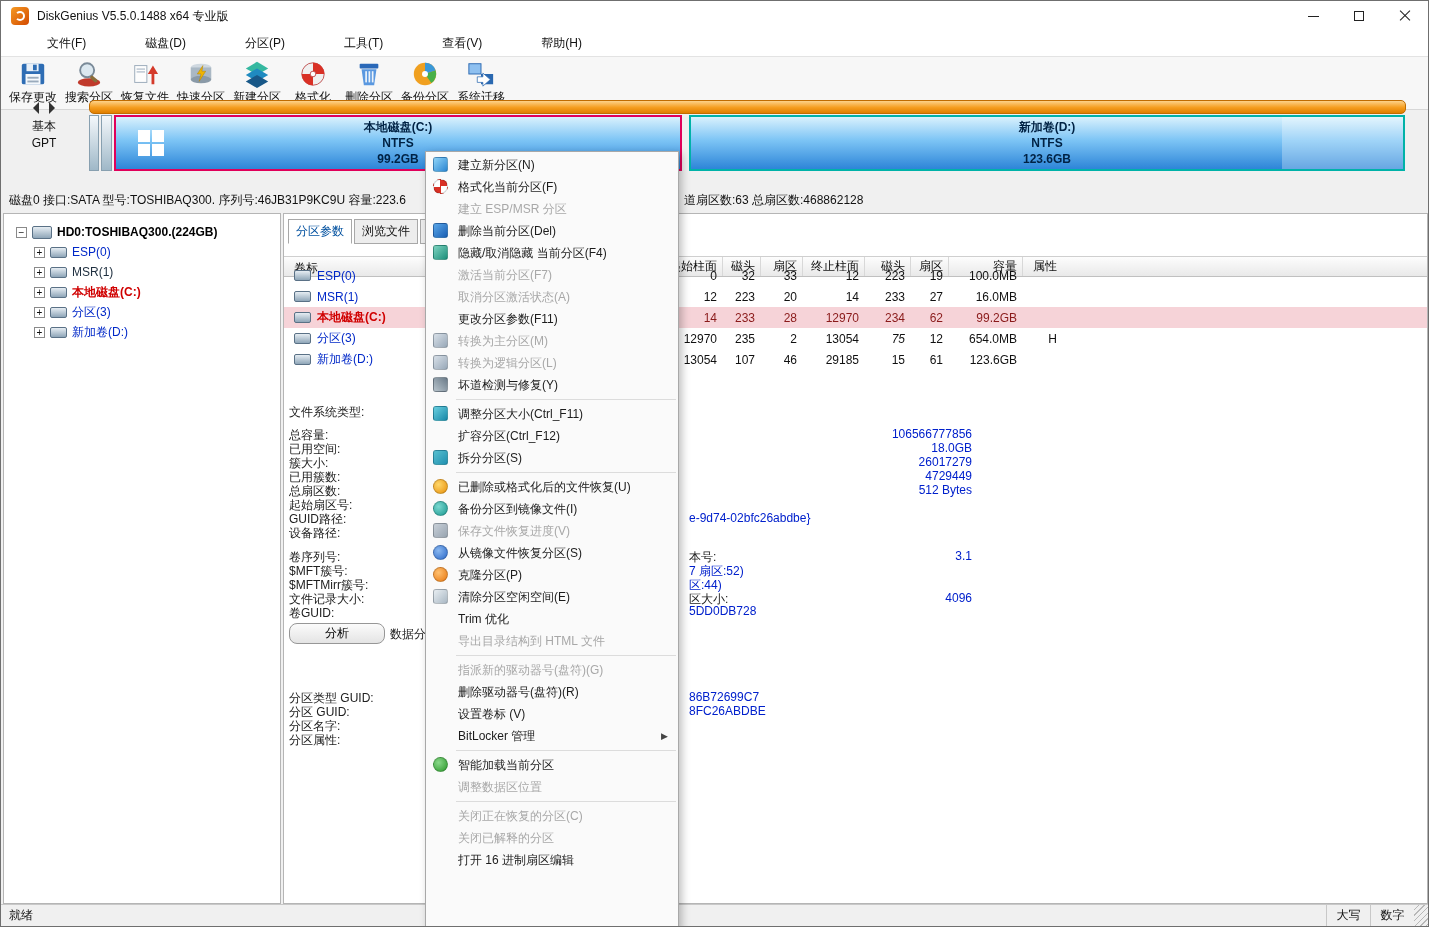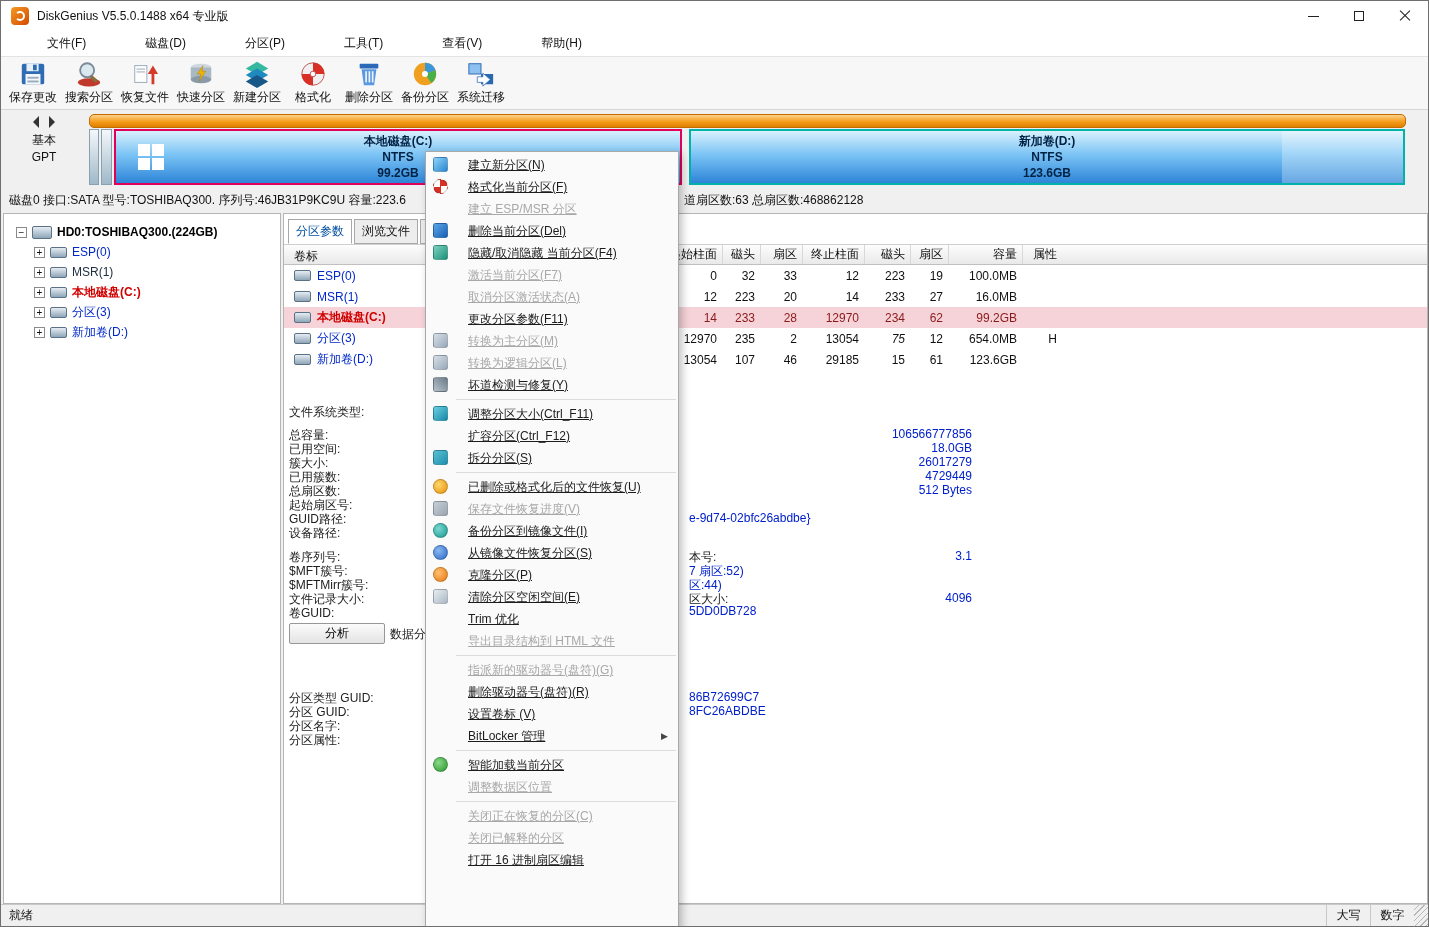--- a/index.html
+++ b/index.html
@@ -23,21 +23,21 @@
   .menubar{position:absolute;top:30px;left:0;right:0;height:26px;background:#fff;display:flex;align-items:center;border-bottom:1px solid #e3e3e3;}
   .menu-item{padding:0 13px;height:100%;display:flex;align-items:center;cursor:default;margin-left:33px;}
 
   
   .toolbar{position:absolute;top:56px;left:0;right:0;height:53px;background:#f7f7f7;display:flex;padding-left:4px;border-bottom:1px solid #d7d7d7;}
   .tool-btn{width:56px;height:52px;display:flex;flex-direction:column;align-items:center;justify-content:center;gap:1px;}
   .tool-btn svg{width:28px;height:28px;flex:none;}
   .tool-label{font-size:12px;white-space:nowrap;}
 
   
-  .diskview{position:absolute;top:109px;left:0;right:0;height:80px;}
+  .diskview{position:absolute;top:95px;left:0;right:0;height:80px;}
   .disk-nav{position:absolute;left:0;top:6px;width:86px;text-align:center;}
   .nav-arrows{display:flex;justify-content:center;gap:10px;margin-bottom:4px;}
   .tri-l{width:0;height:0;border:6px solid transparent;border-right-color:#333;border-left:none;}
   .tri-r{width:0;height:0;border:6px solid transparent;border-left-color:#333;border-right:none;}
   .disk-nav .lbl{line-height:17px;}
   .diskstrip{position:absolute;left:88px;width:1317px;top:4px;}
   .diskbar{height:14px;border-radius:5px;background:linear-gradient(180deg,#fdd289 0%,#f59d1e 55%,#e07f00 100%);border:1px solid #c06c00;}
   .part-row{position:relative;height:56px;margin-top:1px;}
   .mini{position:absolute;top:0;bottom:0;background:linear-gradient(180deg,#f4f8fb 0%,#9fb8c8 100%);border:1px solid #88a0b0;}
   .part{position:absolute;top:0;bottom:0;background:linear-gradient(180deg,#d9f1fd 0%,#7cc4f5 45%,#2d85d8 100%);display:flex;flex-direction:column;align-items:center;justify-content:center;color:#002244;font-weight:bold;line-height:16px;}
@@ -60,44 +60,44 @@
   .hdd{width:17px;height:11px;background:linear-gradient(#e6edf3,#8fa6b8);border:1px solid #5a7186;border-radius:2px;display:inline-block;flex:none;}
   .hdd.big{width:20px;height:13px;}
   .c-blue{color:#0028c8;} .c-red{color:#d00000;font-weight:bold;} .c-dark{color:#203040;}
   .root-label{font-weight:bold;color:#000;}
 
   
   .right-panel{position:absolute;left:282px;top:212px;right:0;bottom:22px;background:#fff;border:1px solid #b5b5b5;}
   .tabs{position:absolute;top:5px;left:4px;display:flex;}
   .tab{padding:3px 7px;border:1px solid #a8a8a8;background:#ededed;margin-right:2px;white-space:nowrap;}
   .tab.active{background:#fff;color:#00509f;border-bottom-color:#fff;}
-  .thead{position:absolute;top:30px;left:0;right:0;height:21px;background:linear-gradient(#fdfdfd,#e9e9e9);border-top:1px solid #cfcfcf;border-bottom:1px solid #c0c0c0;}
+  .thead{position:absolute;top:42px;left:0;right:0;height:21px;background:linear-gradient(#fdfdfd,#e9e9e9);border-top:1px solid #cfcfcf;border-bottom:1px solid #c0c0c0;}
   .vol-h{position:absolute;left:10px;top:3px;}
   .cols{position:absolute;left:380px;top:0;height:100%;display:flex;}
   .col{height:100%;display:flex;align-items:center;justify-content:flex-end;padding-right:5px;border-left:1px solid #d8d8d8;}
   .tbody{position:absolute;top:51px;left:0;right:0;}
   .trow{height:21px;display:flex;align-items:center;}
   .trow.hl{background:#f6d3d8;}
   .trow .vol{width:380px;padding-left:10px;display:flex;align-items:center;gap:6px;flex:none;}
   .trow .nums{display:flex;}
   .trow .cell{border-left:none;color:#101010;}
   .trow.hl .cell{color:#8a1a1a;}
 
   
   .details{position:absolute;left:0;top:190px;right:0;bottom:0;}
   .details span{position:absolute;white-space:nowrap;}
   .dl{color:#202020;}
   .dv{color:#0020cc;}
   .ral{left:400px;width:288px;text-align:right;}
   .fl{left:405px;}
-  .analyze{position:absolute;left:5px;top:219px;width:96px;height:21px;background:linear-gradient(#fbfbfb,#e4e4e4);border:1px solid #979797;border-radius:2px;font-size:12px;}
+  .analyze{position:absolute;left:5px;top:219px;width:96px;height:21px;background:linear-gradient(#fbfbfb,#e4e4e4);border:1px solid #979797;border-radius:8px;font-size:12px;}
 
   
   .ctx{position:absolute;left:424px;top:150px;width:254px;height:780px;background:#fafafa;border:1px solid #a8a8a8;box-shadow:3px 3px 8px rgba(0,0,0,.25);padding-top:2px;overflow:hidden;z-index:50;}
-  .mi{position:relative;height:22px;line-height:22px;padding-left:42px;white-space:nowrap;cursor:default;color:#1c1c1c;text-decoration:underline;}
+  .mi{position:relative;height:22px;line-height:22px;padding-left:32px;white-space:nowrap;cursor:default;color:#1c1c1c;}
   .mi.dis{color:#a8a8a8;}
   .mi .ic{position:absolute;left:7px;top:3px;width:15px;height:15px;border-radius:3px;border:1px solid rgba(0,0,0,.18);}
   .mi .arrow{position:absolute;right:10px;top:0;font-size:9px;color:#444;}
   .msep{border-top:1px solid #dcdcdc;margin:3px 2px 3px 30px;}
 
   
   .statusbar{position:absolute;left:0;right:0;bottom:0;height:22px;background:#f0f0f0;border-top:1px solid #c8c8c8;display:flex;align-items:center;}
   .sb-left{margin-left:8px;}
   .sb-right{margin-left:auto;display:flex;height:100%;align-items:center;}
   .sb-cell{width:44px;text-align:center;border-left:1px solid #c8c8c8;height:100%;line-height:21px;}
@@ -443,22 +443,22 @@
       <div class="mi"><span>更改分区参数(F11)</span></div>
       <div class="mi dis"><span class="ic" style="background: linear-gradient(135deg, rgb(216, 224, 232), rgb(152, 168, 184));"></span><span>转换为主分区(M)</span></div>
       <div class="mi dis"><span class="ic" style="background: linear-gradient(135deg, rgb(216, 224, 232), rgb(152, 168, 184));"></span><span>转换为逻辑分区(L)</span></div>
       <div class="mi"><span class="ic" style="background: linear-gradient(45deg, rgb(184, 196, 204), rgb(106, 122, 136));"></span><span>坏道检测与修复(Y)</span></div>
       <div class="msep"></div>
       <div class="mi"><span class="ic" style="background: linear-gradient(135deg, rgb(106, 208, 224), rgb(24, 136, 168));"></span><span>调整分区大小(Ctrl_F11)</span></div>
       <div class="mi"><span>扩容分区(Ctrl_F12)</span></div>
       <div class="mi"><span class="ic" style="background: linear-gradient(135deg, rgb(88, 192, 208), rgb(32, 144, 176));"></span><span>拆分分区(S)</span></div>
       <div class="msep"></div>
       <div class="mi"><span class="ic" style="background: radial-gradient(circle at 35% 35%, rgb(255, 215, 106), rgb(232, 144, 10)); border-radius: 50%;"></span><span>已删除或格式化后的文件恢复(U)</span></div>
+      <div class="mi"><span class="ic" style="background: radial-gradient(circle at 35% 35%, rgb(122, 216, 208), rgb(26, 152, 144)); border-radius: 50%;"></span><span>备份分区到镜像文件(I)</span></div>
       <div class="mi dis"><span class="ic" style="background: linear-gradient(135deg, rgb(200, 208, 216), rgb(152, 164, 176));"></span><span>保存文件恢复进度(V)</span></div>
-      <div class="mi"><span class="ic" style="background: radial-gradient(circle at 35% 35%, rgb(122, 216, 208), rgb(26, 152, 144)); border-radius: 50%;"></span><span>备份分区到镜像文件(I)</span></div>
       <div class="mi"><span class="ic" style="background: radial-gradient(circle at 35% 35%, rgb(138, 184, 240), rgb(42, 104, 200)); border-radius: 50%;"></span><span>从镜像文件恢复分区(S)</span></div>
       <div class="mi"><span class="ic" style="background: radial-gradient(circle at 35% 35%, rgb(255, 192, 112), rgb(232, 120, 16)); border-radius: 50%;"></span><span>克隆分区(P)</span></div>
       <div class="mi"><span class="ic" style="background: linear-gradient(135deg, rgb(232, 238, 242), rgb(170, 184, 196));"></span><span>清除分区空闲空间(E)</span></div>
       <div class="mi"><span>Trim 优化</span></div>
       <div class="mi dis"><span>导出目录结构到 HTML 文件</span></div>
       <div class="msep"></div>
       <div class="mi dis"><span>指派新的驱动器号(盘符)(G)</span></div>
       <div class="mi"><span>删除驱动器号(盘符)(R)</span></div>
       <div class="mi"><span>设置卷标 (V)</span></div>
       <div class="mi"><span>BitLocker 管理</span><span class="arrow">▶</span></div>

